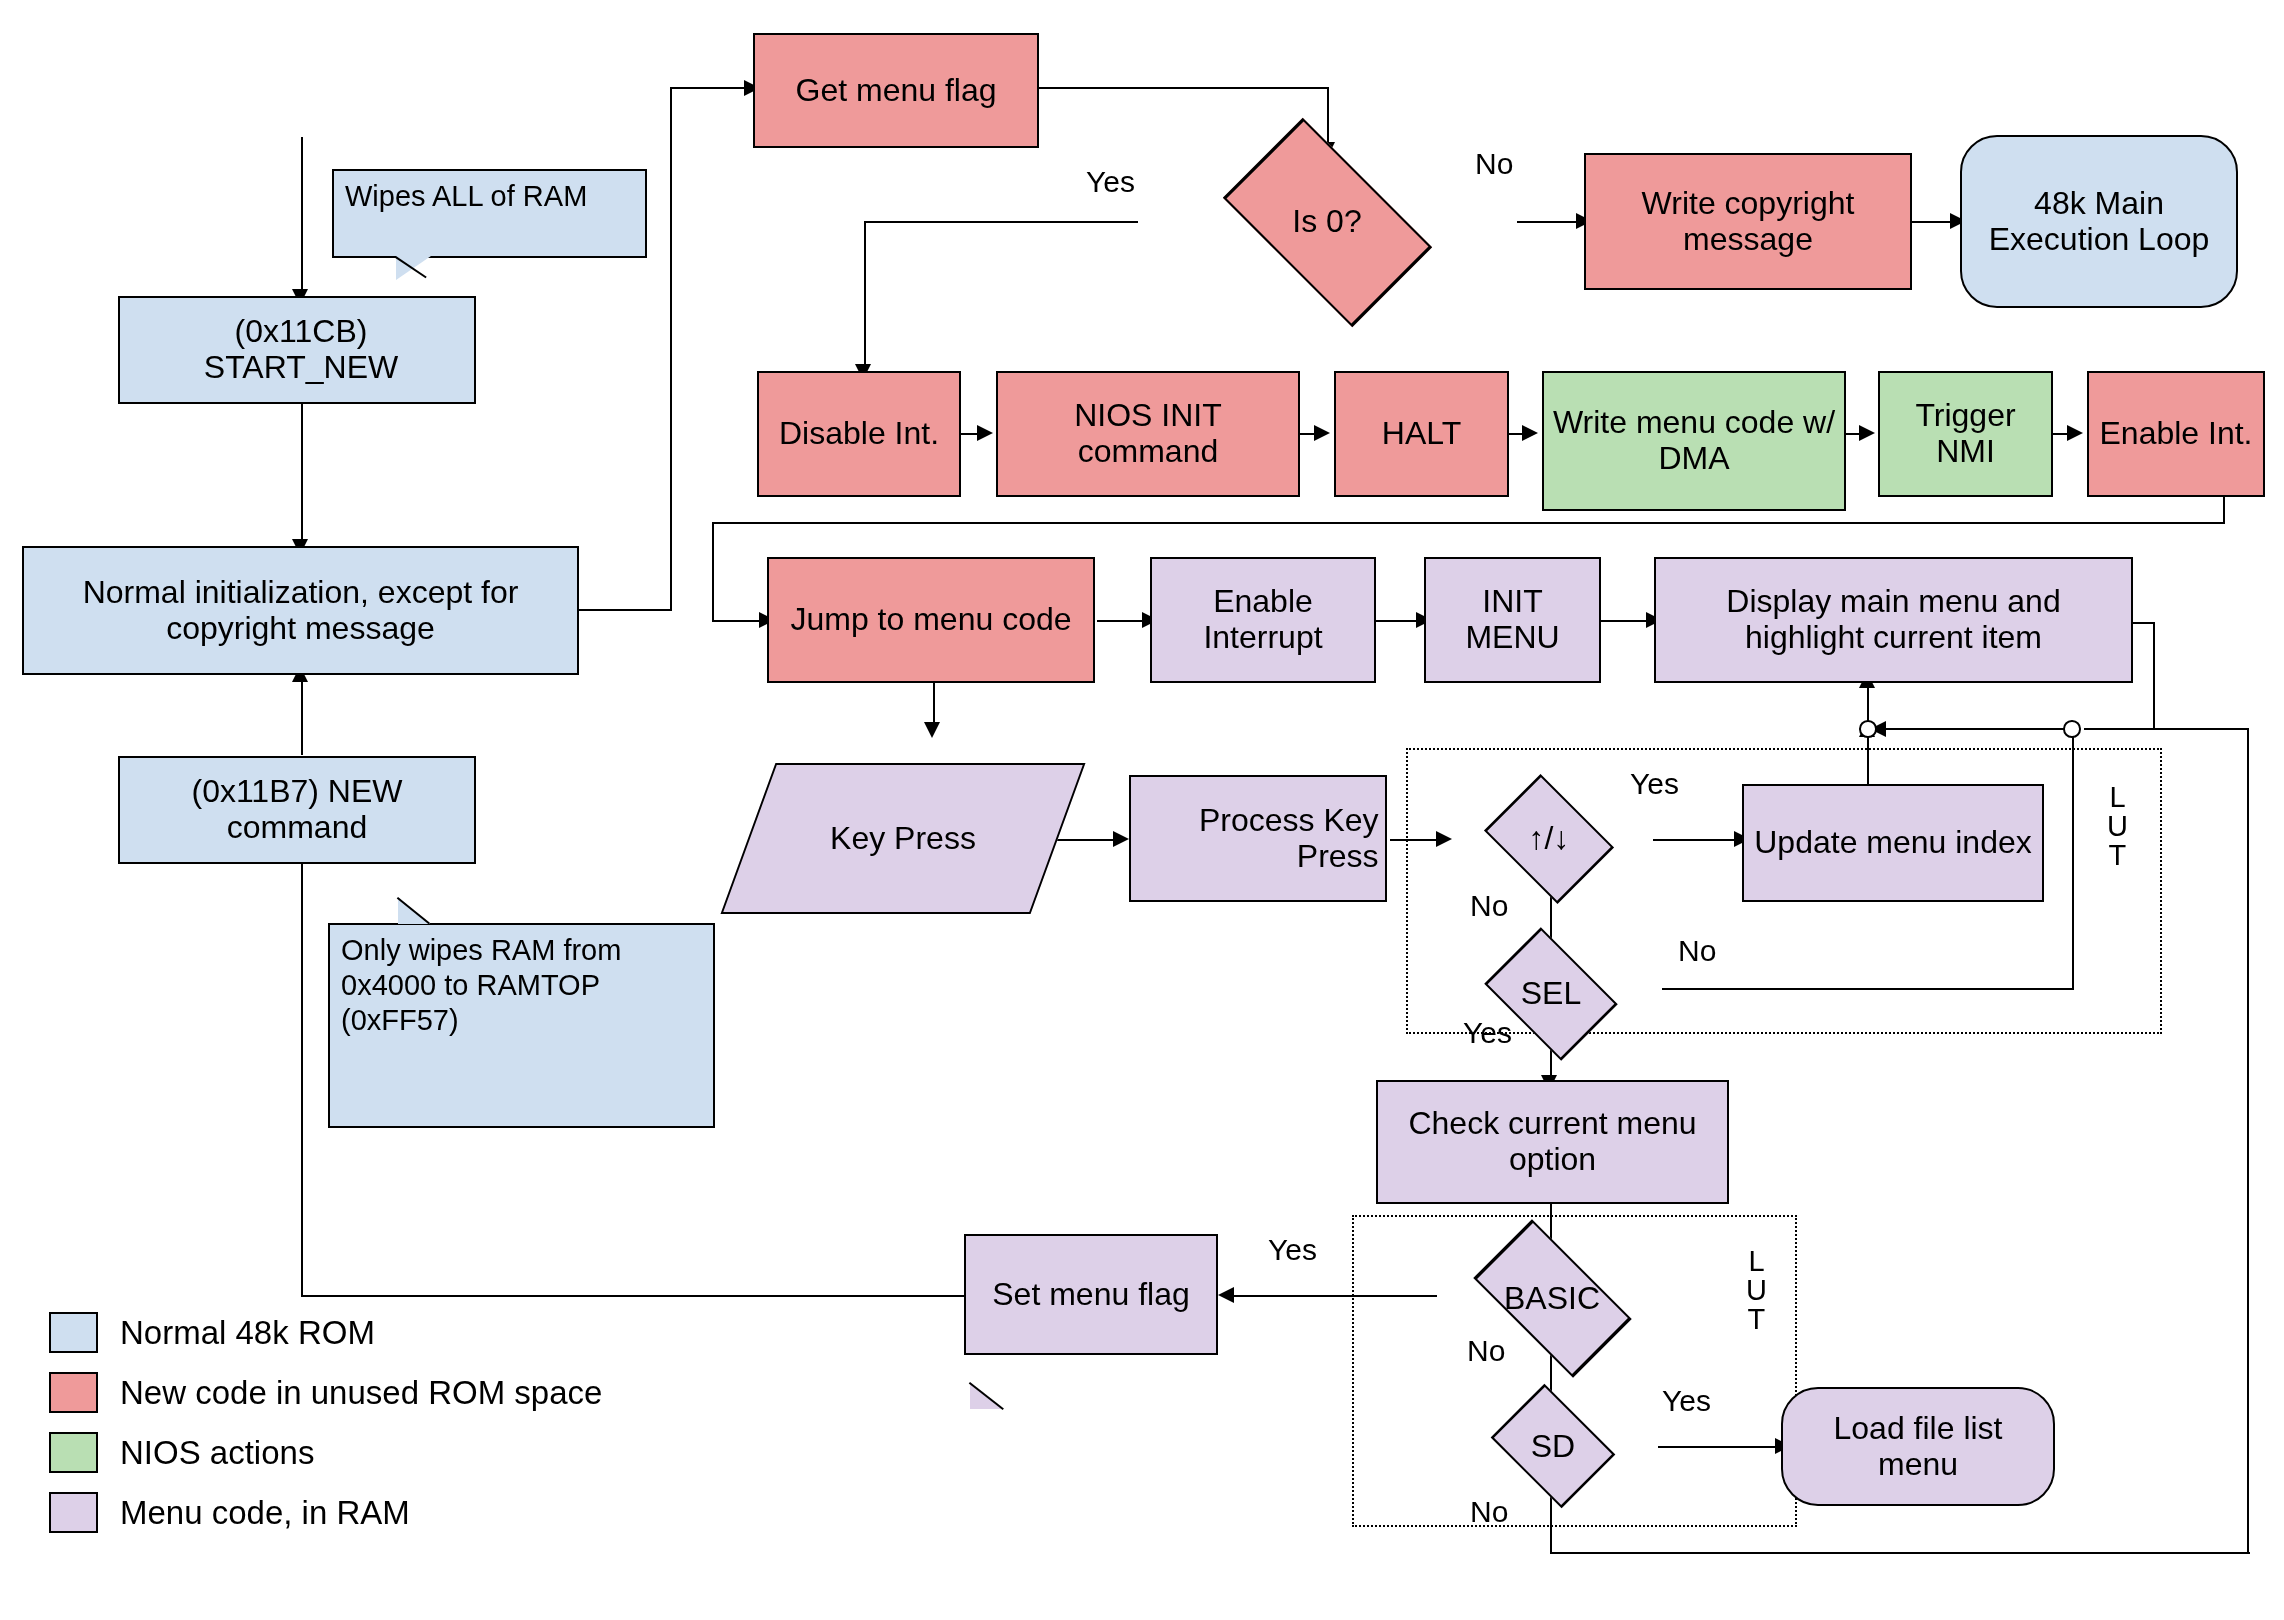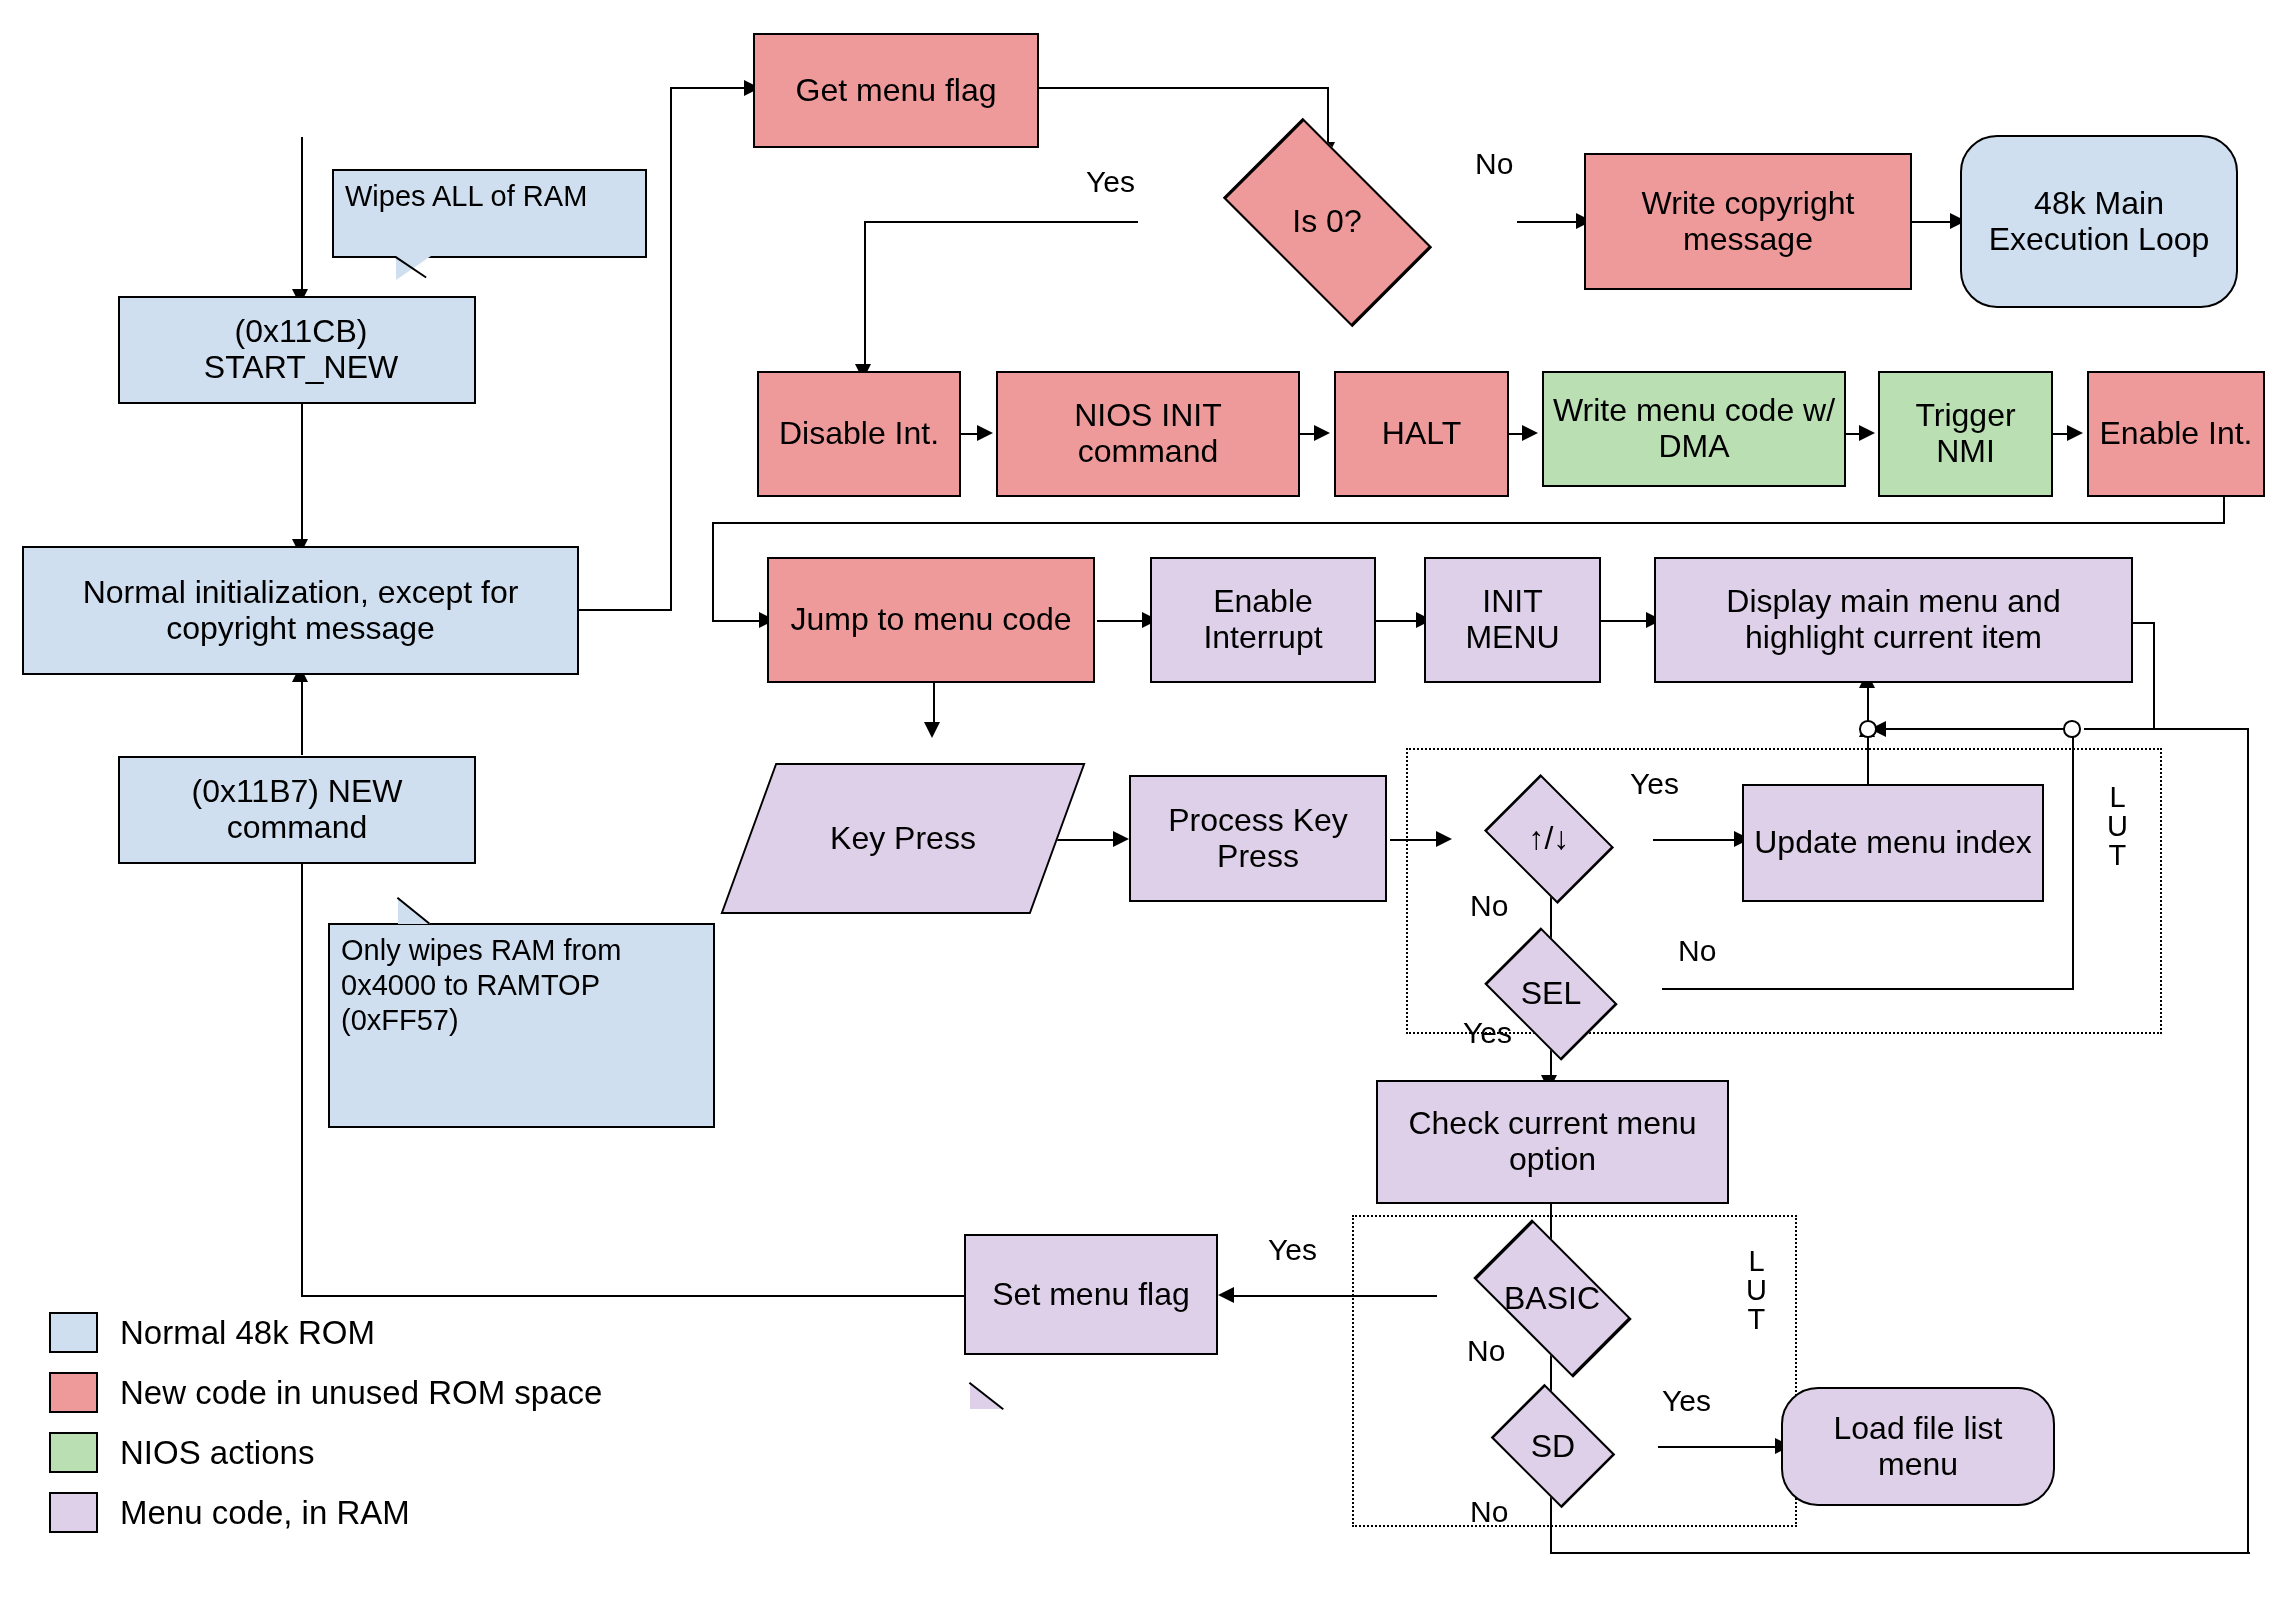--- a/index.html
+++ b/index.html
@@ -331,21 +331,21 @@
 
   <div class="node red" style="left:757px; top:371px; width:204px; height:126px;">
     <span>Disable Int.</span>
   </div>
   <div class="node red" style="left:996px; top:371px; width:304px; height:126px;">
     <span>NIOS INIT command</span>
   </div>
   <div class="node red" style="left:1334px; top:371px; width:175px; height:126px;">
     <span>HALT</span>
   </div>
-  <div class="node green" style="left:1542px; top:371px; width:304px; height:116px;">
+  <div class="node green" style="left:1542px; top:371px; width:304px; height:140px;">
     <span>Write menu code w/ DMA</span>
   </div>
   <div class="node green" style="left:1878px; top:371px; width:175px; height:126px;">
     <span>Trigger NMI</span>
   </div>
   <div class="node red" style="left:2087px; top:371px; width:178px; height:126px;">
     <span>Enable Int.</span>
   </div>
 
   <div class="node red" style="left:767px; top:557px; width:328px; height:126px;">
@@ -359,21 +359,21 @@
   </div>
   <div class="node purple" style="left:1654px; top:557px; width:479px; height:126px;">
     <span>Display main menu and highlight current item</span>
   </div>
 
   <div class="parallelogram" style="left:748px; top:763px; width:310px; height:151px;">
     <div class="pshape"></div>
     <div class="plabel">Key Press</div>
   </div>
 
-  <div class="node purple" style="left:1129px; top:775px; width:258px; height:127px;">
+  <div class="node purple" style="left:1129px; top:775px; width:258px; height:127px;text-align:right;">
     <span>Process Key Press</span>
   </div>
 
   <div class="diamond" style="left:1441px; top:783px; width:216px; height:111px;">
     <div class="dshape purple" style="width:80px; height:80px; margin-left:-40px; margin-top:-40px; transform:rotate(45deg) scale(1.30,1.0);"></div>
     <div class="dlabel">↑/↓</div>
   </div>
 
   <div class="node purple" style="left:1742px; top:784px; width:302px; height:118px;">
     <span>Update menu index</span>

